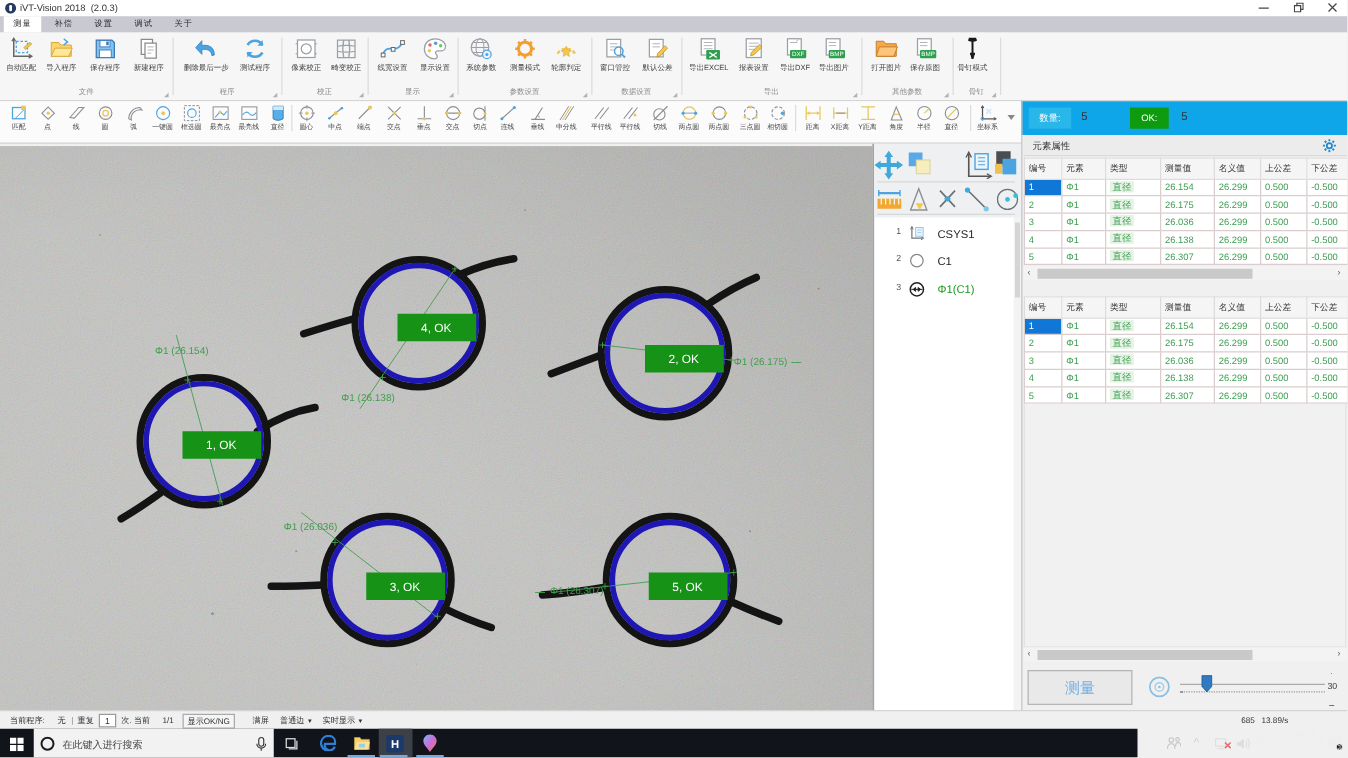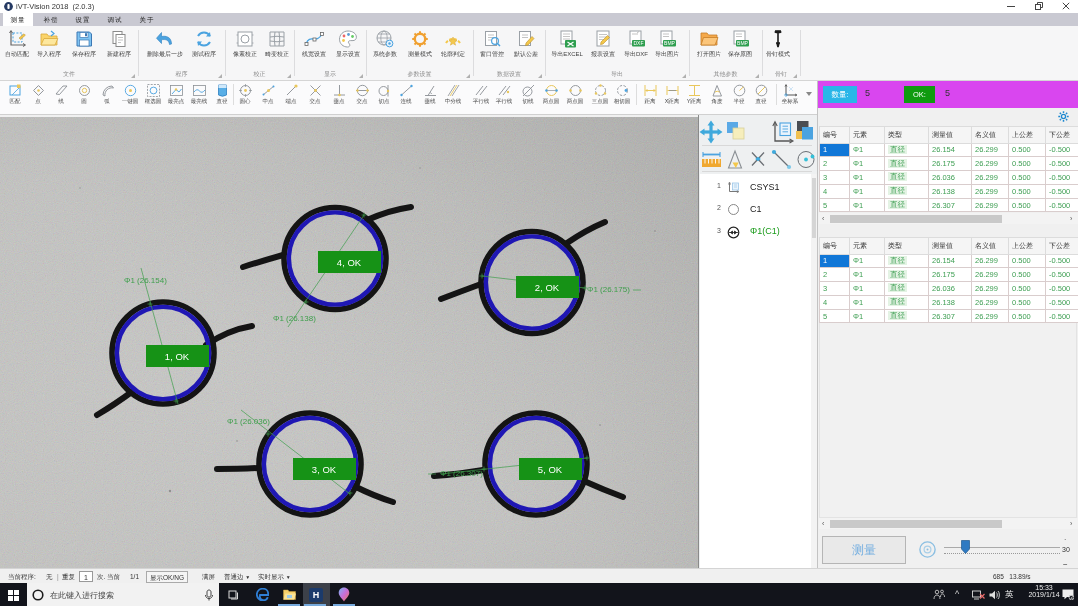--- a/index.html
+++ b/index.html
@@ -12,34 +12,34 @@
 .mtab.active{background:#fff;}
 #ribbon{left:0;top:26px;width:1078px;height:55px;background:#f6f6f7;border-bottom:1px solid #d5d5d5;}
 .rsep{position:absolute;top:4px;height:46px;width:1px;background:#dcdcde;}
 .rbtn{position:absolute;top:3px;text-align:center;color:#444;font-size:6px;}
 .rbtn svg{display:block;margin:0 auto 1px auto;}
 .rlabel{position:absolute;top:42px;height:12px;font-size:6px;color:#8b8b8b;text-align:center;line-height:12px;}
 #toolbar2{left:0;top:81px;width:817px;height:34px;background:#fbfbfc;border-bottom:1px solid #d0d0d0;}
 .t2{position:absolute;top:2px;text-align:center;font-size:5.5px;color:#444;}
 .t2 svg{display:block;margin:0 auto;}
 .t2sep{position:absolute;top:3px;height:21px;width:1px;background:#ddd;}
-#counters{left:817px;top:81px;width:261px;height:27px;background:#d946ef;border-left:1px solid #c3c3c3;}
+#counters{left:817px;top:81px;width:261px;height:27px;background:#0ea5e9;border-left:1px solid #c3c3c3;}
 .cbtn{position:absolute;top:5px;height:17px;line-height:17px;color:#fff;font-size:7.5px;text-align:center;}
 #imgarea{left:0;top:117px;width:698px;height:451px;background:#c4c4c2;}
 #midpanel{left:698px;top:115px;width:119px;height:453px;background:#eef0f1;border-left:1px solid #8a8a8a;}
 #rightpanel{left:817px;top:108px;width:261px;height:460px;background:#f0f0f0;border-left:1px solid #c3c3c3;}
 .phead{position:absolute;left:1px;width:259px;height:17px;background:#ececec;border-bottom:1px solid #dadada;font-size:7.5px;color:#333;line-height:17px;padding-left:7px;}
 table.grid{border-collapse:collapse;table-layout:fixed;background:#fff;}
 table.grid td{border:1px solid #d9cdcd;font-size:7.5px;padding:0 0 0 3px;height:13.8px;color:#3d9e52;overflow:hidden;white-space:nowrap;}
 table.grid tr.hdr td{background:#f5f5f5;color:#333;border-color:#dcdcdc;height:16.5px;font-size:7px;}
 .hscroll{position:absolute;left:1px;width:259px;height:11px;background:#f3f3f3;}
 .hthumb{position:absolute;top:1.5px;height:8px;background:#c9c9c9;}
 .sarrow{position:absolute;top:1px;font-size:7px;color:#555;line-height:9px;}
 #statusbar{left:0;top:568px;width:1078px;height:15px;background:#f0f0f0;border-top:1px solid #d4d4d4;font-size:7px;color:#333;}
-#taskbar{left:0;top:583px;width:1078px;height:23px;background:#12141b;}
+#taskbar{left:0;top:583px;width:910px;height:23px;background:#12141b;}
 .sbi{position:absolute;top:0;height:14px;line-height:15px;font-size:6.5px;color:#333;white-space:nowrap;}
 </style>
 </head>
 <body>
 
 <div id="titlebar" class="abs">
   <svg class="abs" style="left:4px;top:2px" width="9" height="9" viewBox="0 0 9 9">
       <circle cx="4.5" cy="4.5" r="4.4" fill="#253a63"></circle>
       <rect x="3.4" y="2" width="2.2" height="5" fill="#fff" rx="1"></rect>
     </svg>
@@ -517,20 +517,21 @@
     <div class="abs" style="left:18px;top:111.6px;font-size:7px;color:#555;">3</div>
     <div class="abs" style="left:28px;top:109.6px;"><svg width="13" height="13" viewBox="0 0 13 13">
         <circle cx="6.5" cy="6.5" r="5.3" fill="none" stroke="#222" stroke-width="1.2"></circle>
         <path d="M2 6.5 H11 M3.5 6.5 L5.5 5 V8 Z M9.5 6.5 L7.5 5 V8 Z" fill="#222" stroke="#222" stroke-width="0.8"></path>
       </svg></div>
     <div class="abs" style="left:51px;top:111.1px;font-size:9px;color:#1a9b1a;">Φ1(C1)</div>
     <div class="abs" style="left:112px;top:59px;width:6px;height:394px;background:#f3f3f3;"></div>
     <div class="abs" style="left:113px;top:63px;width:4px;height:60px;background:#d5d5d5;"></div>
   </div>
 <div id="rightpanel" class="abs">
+    <div class="phead" style="top:0;">元素属性</div>
     <svg class="abs" style="left:240px;top:3px" width="11" height="11" viewBox="0 0 11 11">
       <g fill="#1e88d0">
         <circle cx="5.5" cy="5.5" r="2.1" fill="none" stroke="#1e88d0" stroke-width="1.4"></circle>
         <g stroke="#1e88d0" stroke-width="1.5">
           <path d="M5.5 0.3 V2 M5.5 9 V10.7 M0.3 5.5 H2 M9 5.5 H10.7 M1.8 1.8 L3 3 M8 8 L9.2 9.2 M9.2 1.8 L8 3 M3 8 L1.8 9.2"></path>
         </g>
       </g>
     </svg>
     <table class="grid abs" style="left:1px;top:18px;width:258px;">
       <tbody>

